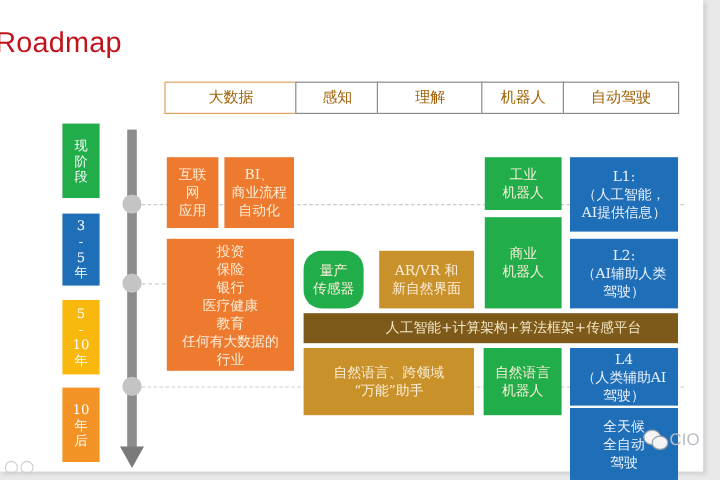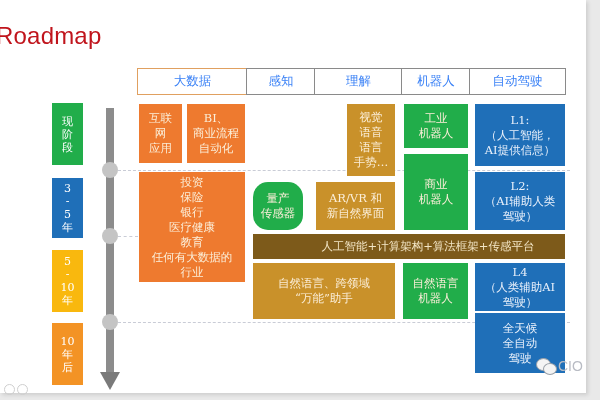--- a/index.html
+++ b/index.html
@@ -1,21 +1,21 @@
 <!DOCTYPE html>
 <html><head>
 <meta charset="utf-8">
 <style>
   html, body { margin:0; padding:0; }
   body { width:600px; height:400px; position:relative; overflow:hidden; background:#e9e9e9; font-family:"DejaVu Serif", serif; }
   .slide { position:absolute; left:0; top:0; width:586px; height:393px; background:#ffffff; box-shadow: 2px 2px 4px rgba(0,0,0,0.12); }
   .title { position:absolute; left:-4px; top:22px; font-family:"Liberation Sans", sans-serif; font-size:24px; color:#c0141c; letter-spacing:0.2px; }
-  .hdr { position:absolute; top:68px; height:27px; border:1.5px solid #8a8a8a; box-sizing:border-box; display:flex; align-items:center; justify-content:center; font-size:12.5px; color:#3b82f6; background:#fff; }
+  .hdr { position:absolute; top:68px; height:27px; border:1.5px solid #8a8a8a; box-sizing:border-box; display:flex; align-items:center; justify-content:center; font-size:12.5px; color:#a16207; background:#fff; }
   .hdr.first { border-color:#e0a060; }
-  .box { position:absolute; box-sizing:border-box; color:#fbeed8; font-size:11.5px; line-height:15px; display:flex; align-items:center; justify-content:center; text-align:center; white-space:pre-line; padding:2px; }
+  .box { position:absolute; box-sizing:border-box; color:#fbeed8; font-size:11.5px; line-height:15px; display:flex; align-items:center; justify-content:center; text-align:center; white-space:pre-line; padding:2px;margin-top:27px; }
   .orange { background:#ee7a2f; }
   .green { background:#21ad4a; }
   .gold { background:#c9912a; }
   .brown { background:#7d5a1a; }
   .blue { background:#1f6fb8; color:#eaf1fb; }
   .stage { position:absolute; left:52px; width:31px; box-sizing:border-box; color:#fff; font-size:11px; line-height:13px; display:flex; align-items:center; justify-content:center; text-align:center; white-space:pre-line; }
   .axis { position:absolute; left:106px; top:108px; width:8px; height:270px; background:#8c8c8c; }
   .arrowhead { position:absolute; left:100px; top:372px; width:0; height:0; border-left:10px solid transparent; border-right:10px solid transparent; border-top:18px solid #7a7a7a; }
   .dot { position:absolute; left:102px; width:16px; height:16px; border-radius:50%; background:#c4c4c4; }
   .dash { position:absolute; left:118px; height:0; border-top:1.5px dashed #c9ccd6; }
@@ -61,24 +61,20 @@
   <div class="dash" style="top:170px;width:452px;"></div>
   <div class="dash" style="top:236px;width:20px;"></div>
   <div class="dash" style="top:322px;width:452px;"></div>
 
   <div class="box orange" style="left:139px;top:104px;width:43px;height:59px;">互联
 网
 应用</div>
   <div class="box orange" style="left:187px;top:104px;width:58px;height:59px;">BI、
 商业流程
 自动化</div>
-  <div class="box gold" style="left:347px;top:104px;width:48px;height:72px;">视觉
-语音
-语言
-手势…</div>
   <div class="box green" style="left:404px;top:104px;width:64px;height:44px;">工业
 机器人</div>
   <div class="box blue" style="left:475px;top:104px;width:90px;height:62px;">L1:
 （人工智能，
 AI提供信息）</div>
 
   <div class="box orange" style="left:139px;top:172px;width:106px;height:110px;">投资
 保险
 银行
 医疗健康

